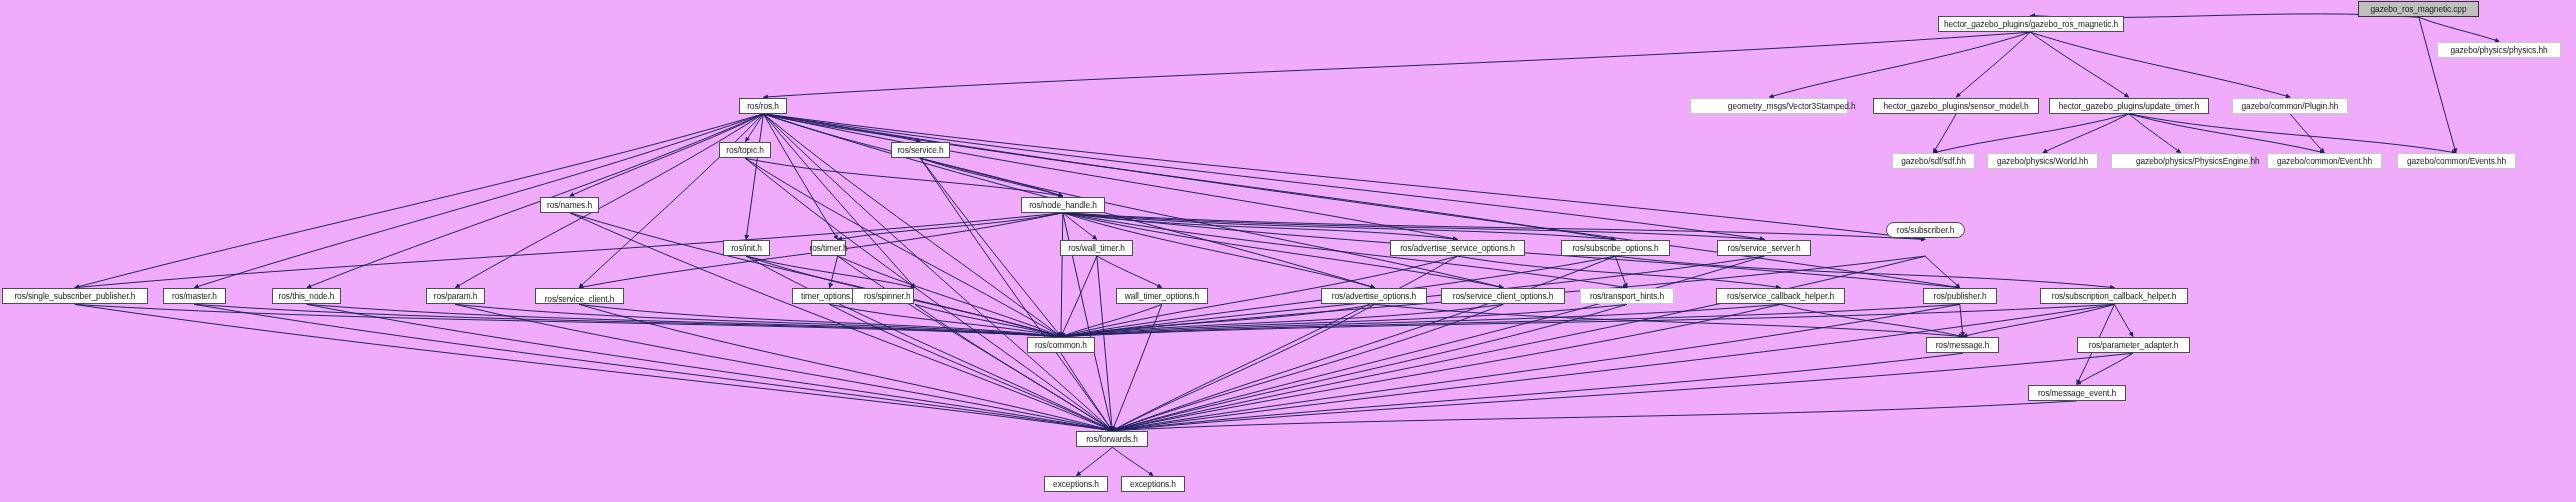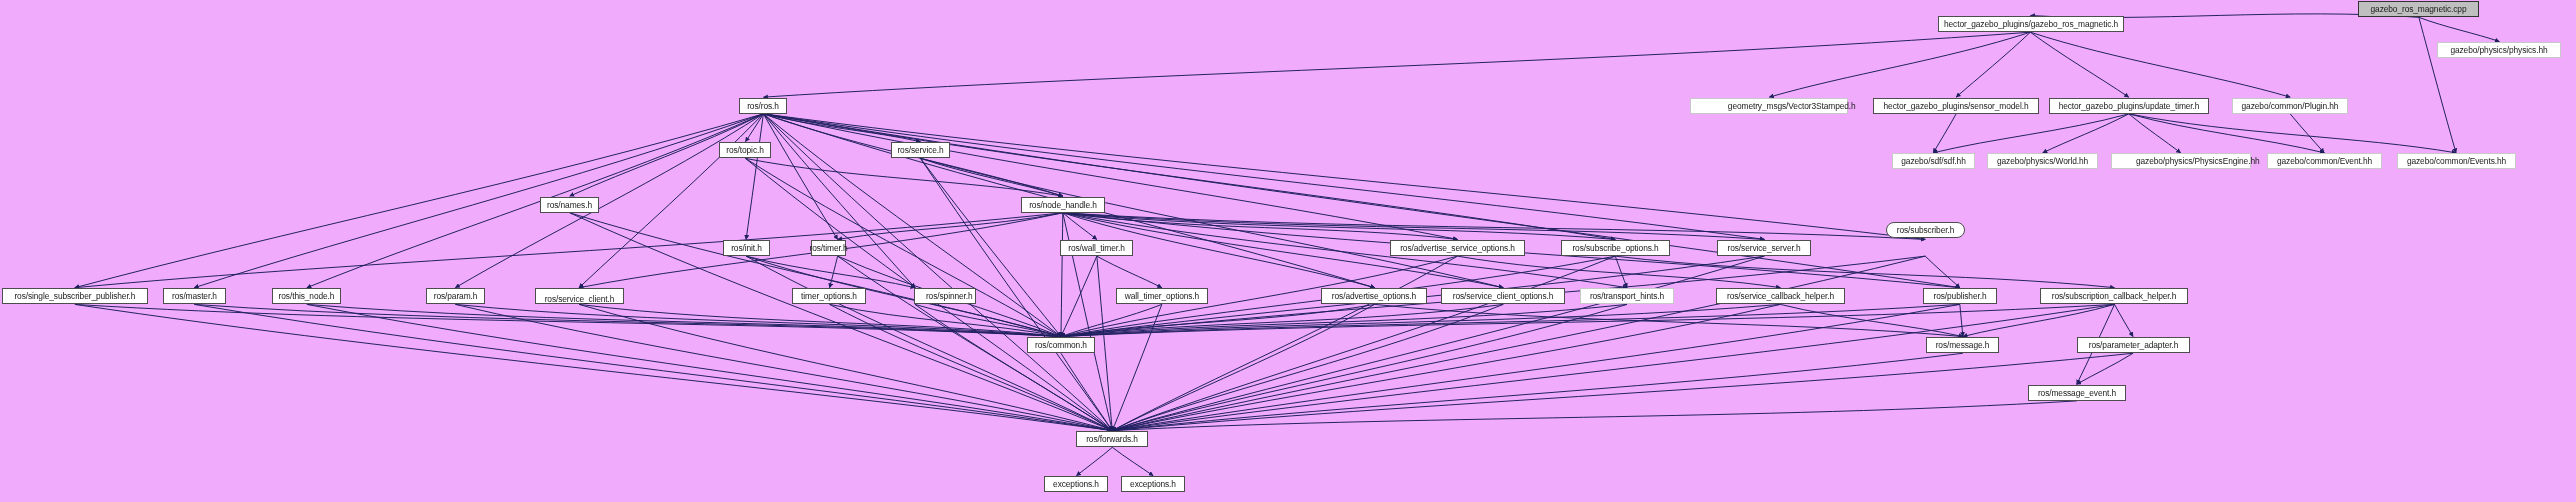--- a/index.html
+++ b/index.html
@@ -269,21 +269,21 @@
       </div>
       <div class="node strong" style="left: 426px; top: 288px; width: 59px;">
         <span class="node-label">ros/param.h</span>
       </div>
       <div class="node strong" style="left: 535px; top: 288px; width: 89px; align-items: flex-end;">
         <span class="node-label">ros/service_client.h</span>
       </div>
       <div class="node strong" style="left: 792px; top: 288px; width: 74px;">
         <span class="node-label">timer_options.h</span>
       </div>
-      <div class="node strong" style="left: 914px; top: 288px; width: 62px; padding-left: 11px;">
+      <div class="node strong" style="left: 852px; top: 288px; width: 62px; padding-left: 11px;">
         <span class="node-label">ros/spinner.h</span>
       </div>
       <div class="node strong" style="left: 1116px; top: 288px; width: 92px;">
         <span class="node-label">wall_timer_options.h</span>
       </div>
       <div class="node strong" style="left: 1321px; top: 288px; width: 106px; justify-content: center;">
         <span class="node-label">ros/advertise_options.h</span>
       </div>
       <div class="node strong" style="left: 1441px; top: 288px; width: 124px;">
         <span class="node-label">ros/service_client_options.h</span>

